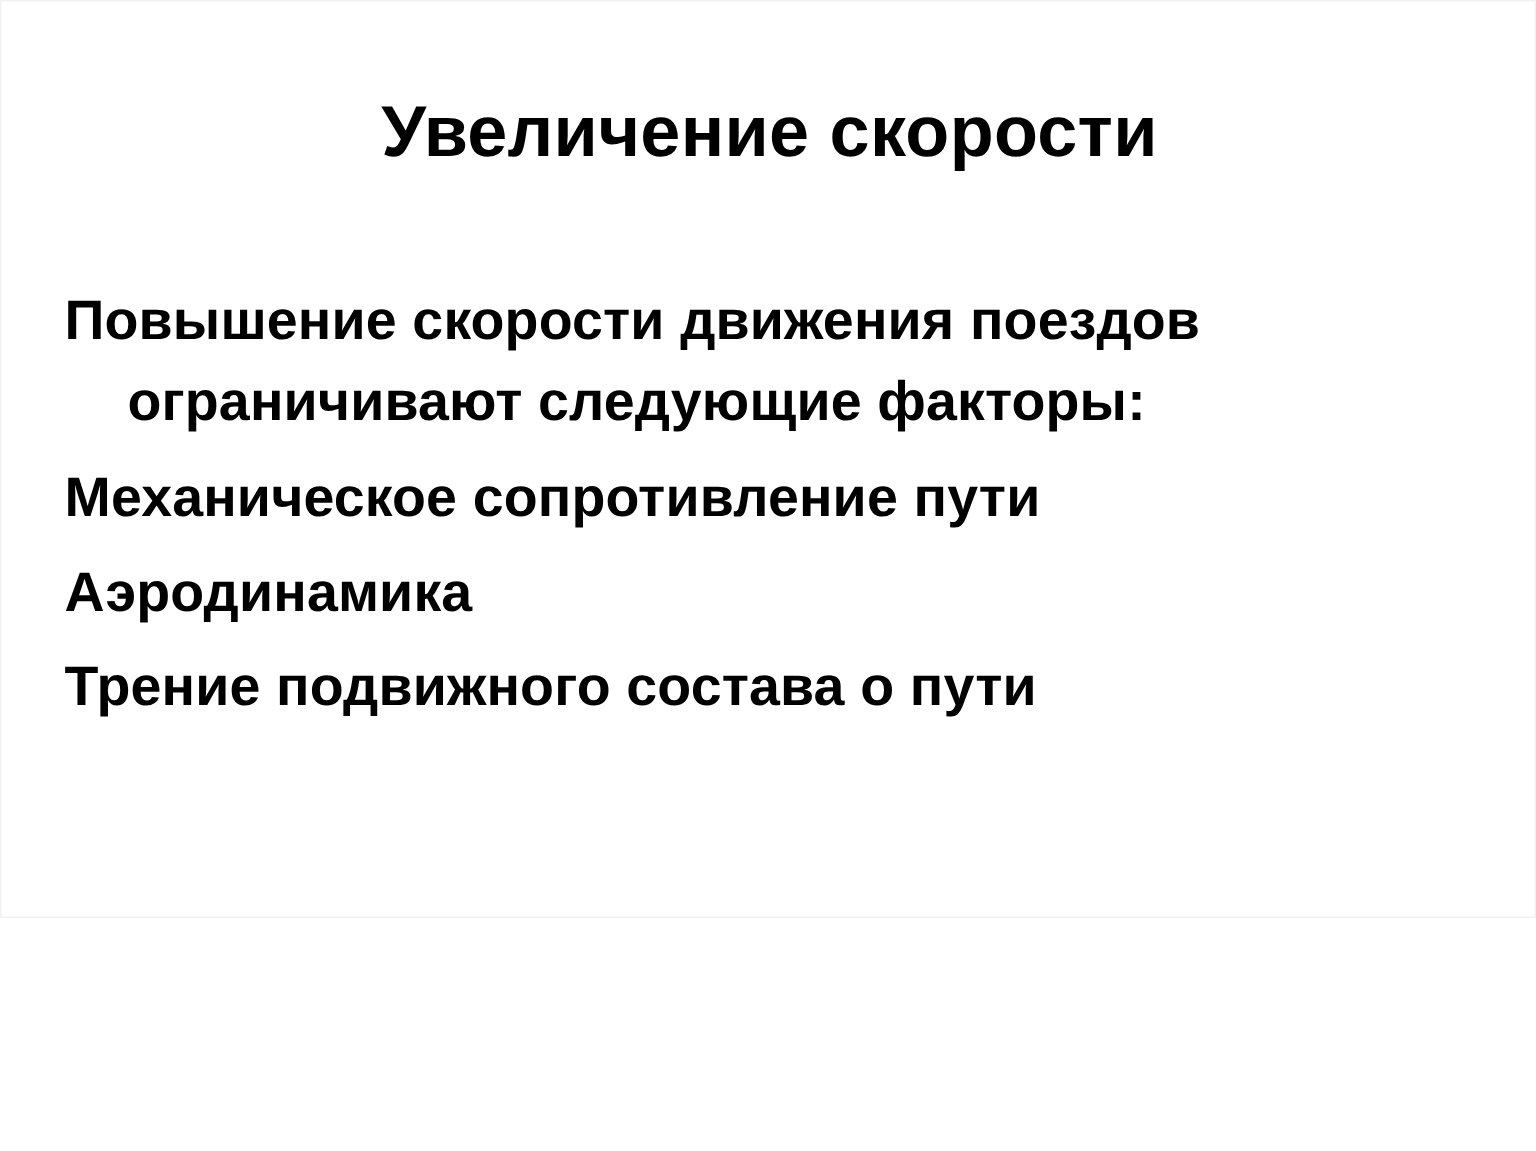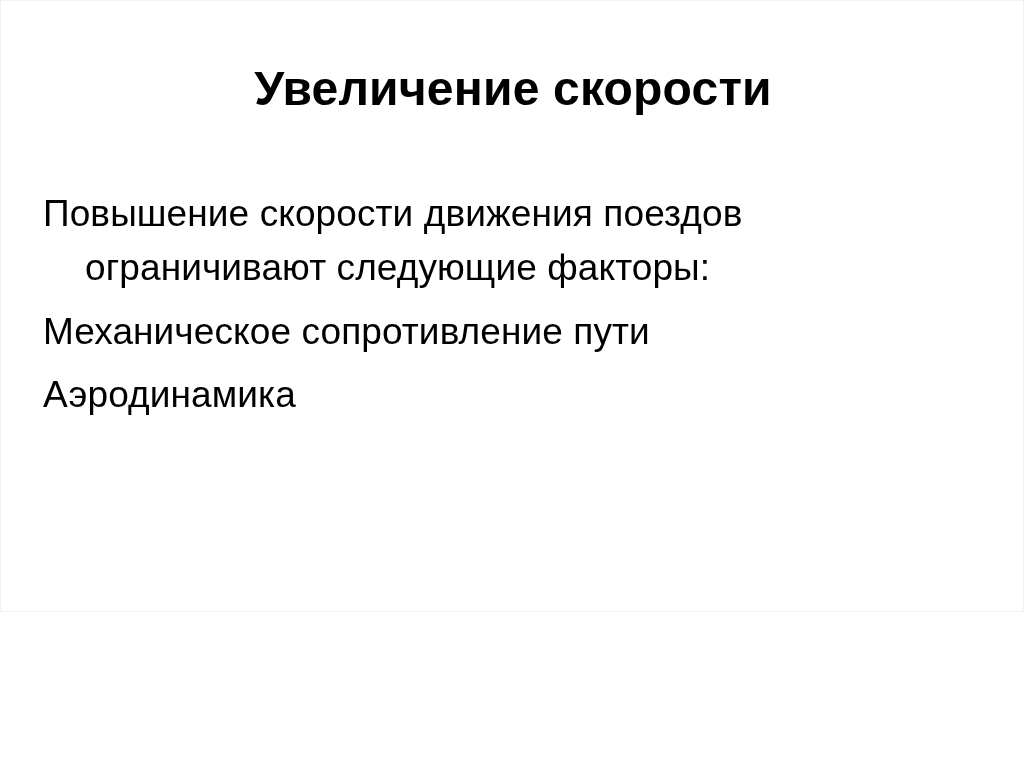--- a/index.html
+++ b/index.html
@@ -39,21 +39,21 @@
   .body-block {
     position: absolute;
     left: 42px;
     top: 186px;
     width: 900px;
   }
 
   .body-line {
     color: #000000;
     font-size: 37px;
-    font-weight: normal;
+    font-weight: bold;
     line-height: 54px;
     letter-spacing: 0.1px;
     white-space: pre-wrap;
   }
 
   .body-para {
     margin: 0 0 9px 0;
     padding-left: 42px;
     text-indent: -42px;
   }
@@ -74,16 +74,17 @@
   <div class="slide-title">Увеличение скорости</div>
 
   <div class="body-block">
 
     <div class="body-line body-para spacer-para">Повышение скорости движения поездов ограничивают следующие факторы:</div>
 
     <div class="body-line body-para">Механическое сопротивление пути</div>
 
     <div class="body-line body-para">Аэродинамика</div>
 
+    <div class="body-line body-para">Трение подвижного состава о пути</div>
 
   </div>
 
 </div>
 
 </body></html>

